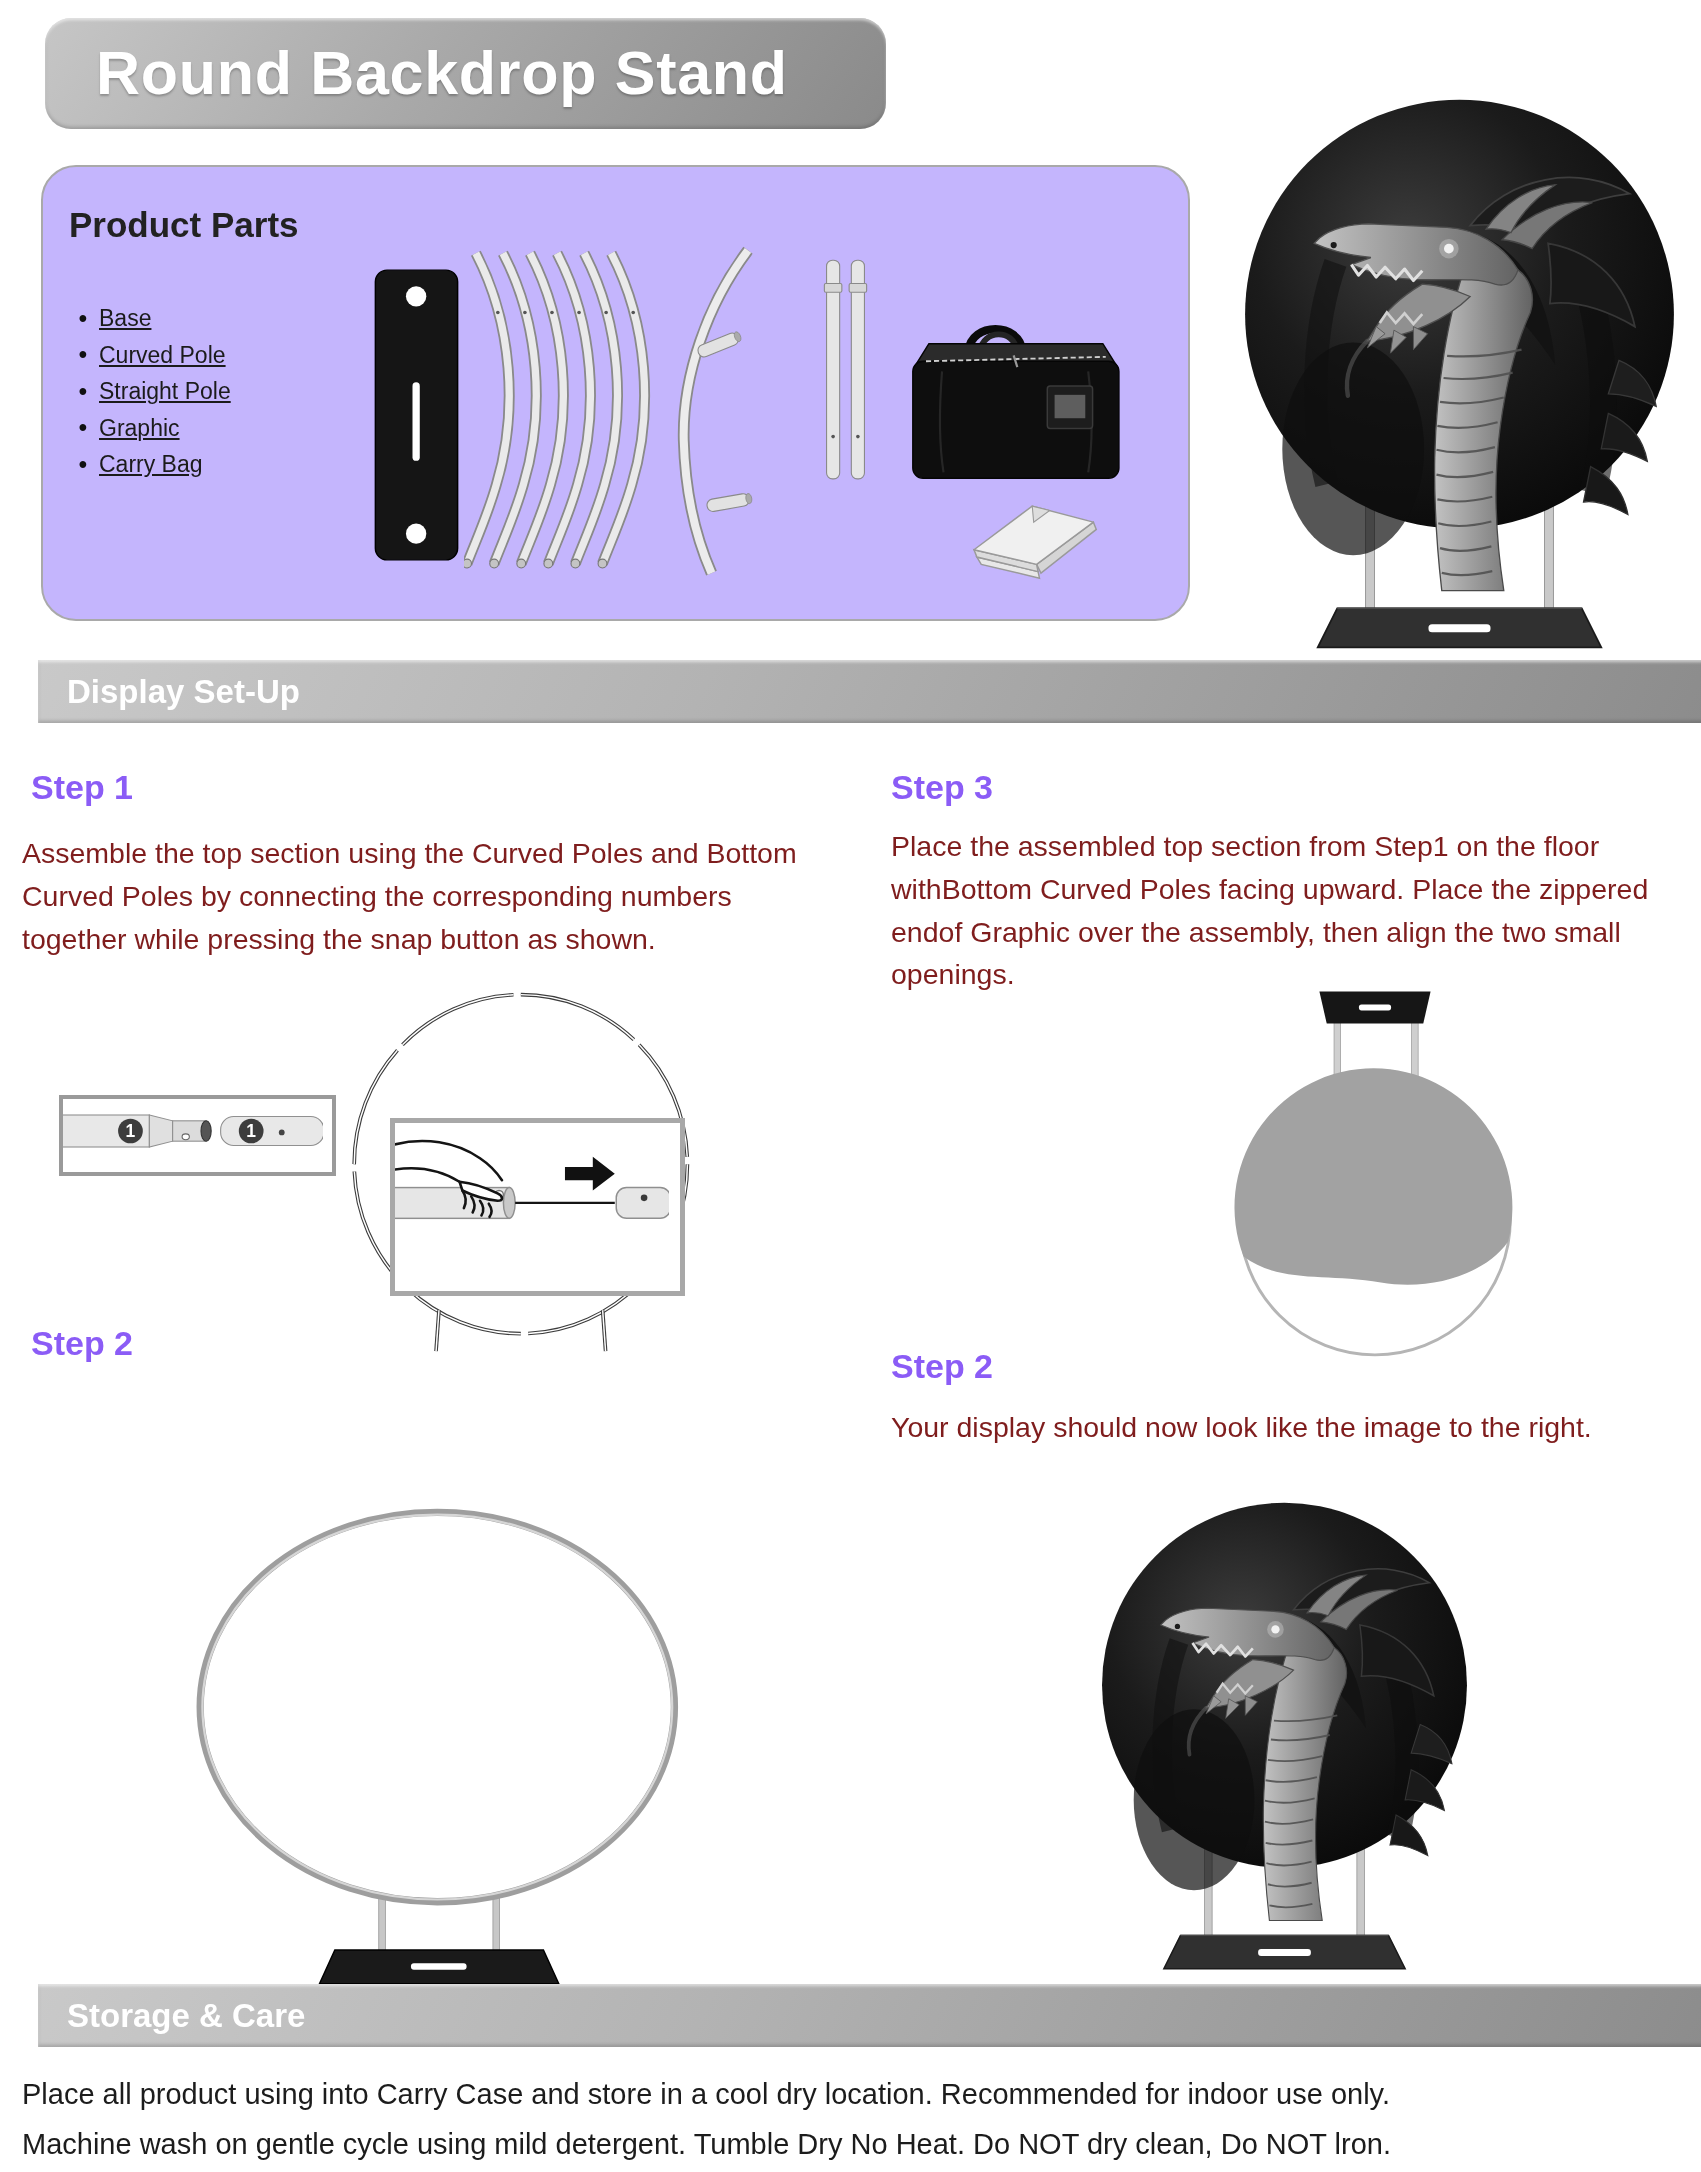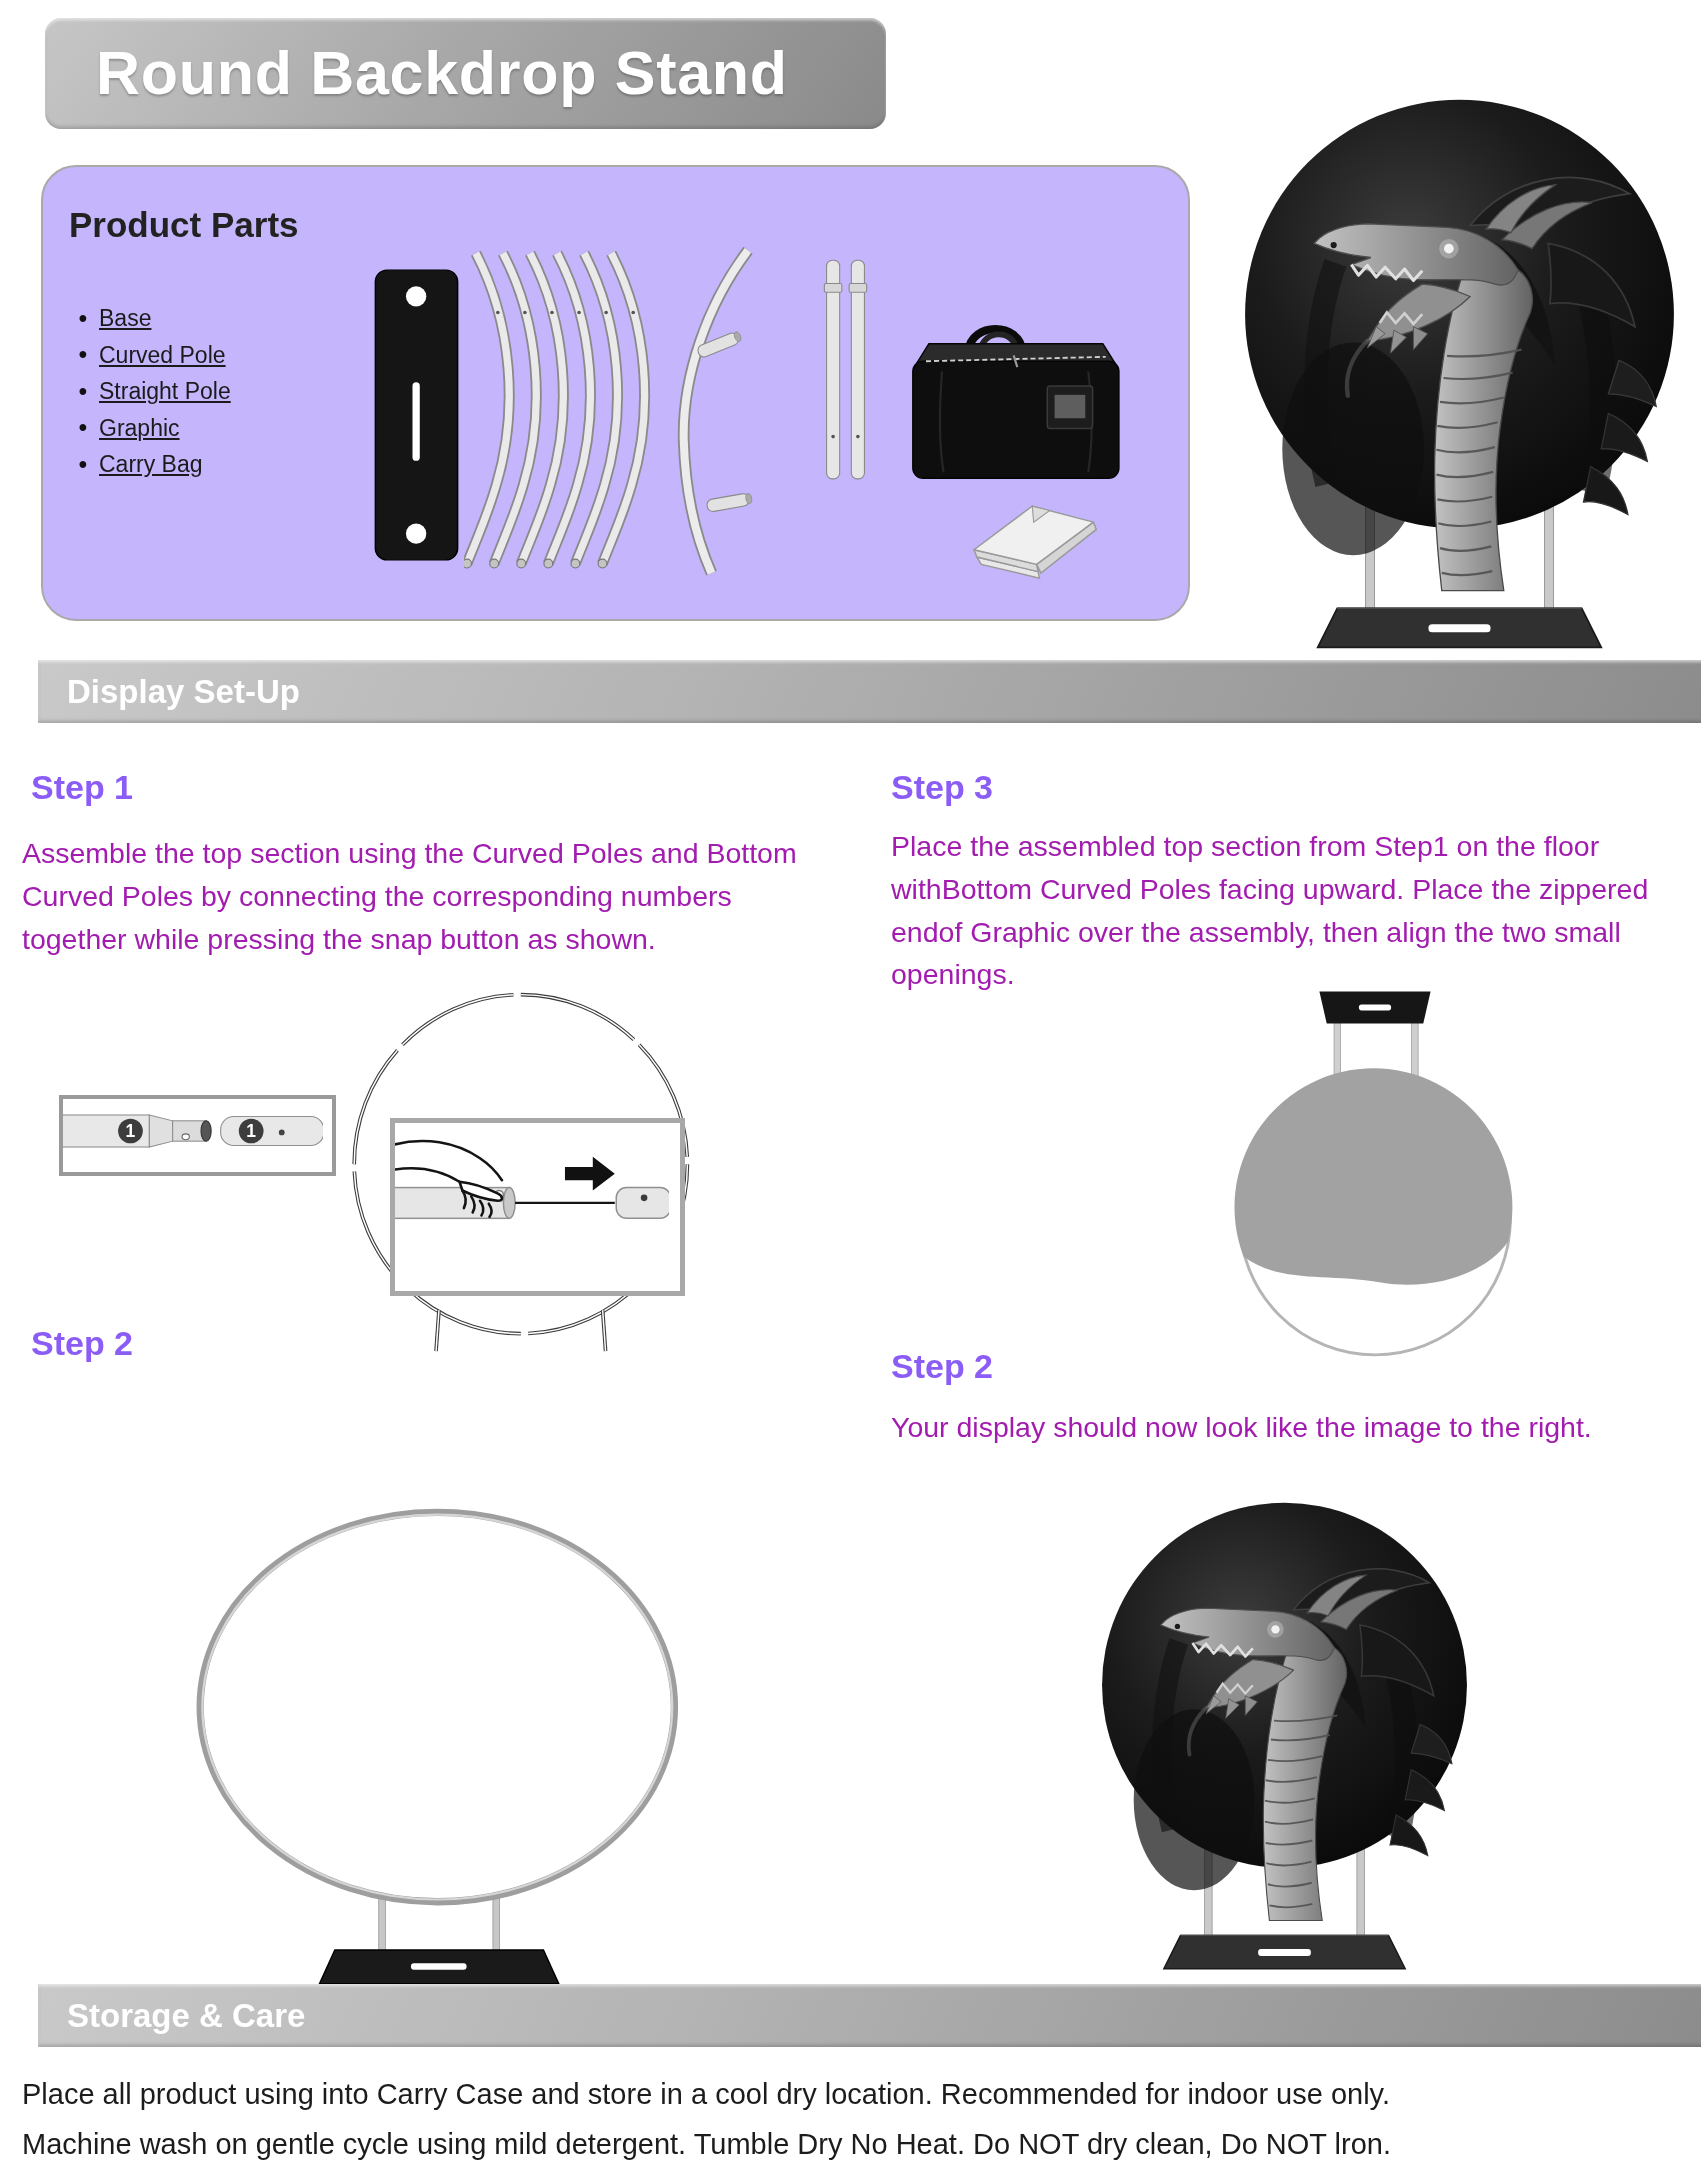--- a/index.html
+++ b/index.html
@@ -8,40 +8,40 @@
     font-family:"Liberation Sans", sans-serif;color:#1b1b1b;overflow:hidden;
   }
   .abs{position:absolute;}
   
   .banner{
     background:linear-gradient(115deg,#c9c9c9 0%,#b3b3b3 40%,#8c8c8c 100%);
     box-shadow:inset 0 2.2px 2.9px rgba(255,255,255,.55), inset 0 -2.2px 3.7px rgba(0,0,0,.18);
     color:#fff;font-weight:bold;display:flex;align-items:center;
   }
   #title-banner{
-    left:45px;top:17.6px;width:790px;height:111px;border-radius:16px;
+    left:45px;top:17.6px;width:790px;height:111px;border-radius:26px;
     font-size:61px;padding-left:51px;letter-spacing:0.7px;
     background:linear-gradient(125deg,#c6c6c6 0%,#a9a9a9 45%,#8a8a8a 100%);
     text-shadow:0 1.5px 2.2px rgba(0,0,0,.25);
   }
   .section-banner{left:38px;width:1637px;height:63px;font-size:33px;padding-left:29px;}
   #setup-banner{top:660px;}
   #storage-banner{top:1984px;}
   
   #parts-panel{
     left:41px;top:165px;width:1145px;height:452px;
     border:2.9px solid #a9a9a9;border-radius:35px;background:#c4b5fd;
   }
   #parts-heading{position:absolute;left:26px;top:38px;font-size:35px;font-weight:bold;color:#222;}
   #parts-list{position:absolute;left:31px;top:138px;margin:0;padding:0;list-style:none;text-decoration:underline;}
   #parts-list li{font-size:23px;color:#1b1b1b;margin-bottom:9.5px;padding-left:25px;position:relative;}
   #parts-list li::before{content:"•";position:absolute;left:4.4px;top:-1.5px;font-size:25px;color:#111;}
   
   .step-head{font-size:34px;font-weight:bold;color:#8b5cf6;}
-  .step-body{font-size:28.5px;line-height:1.5;color:#a21caf;}
+  .step-body{font-size:28.5px;line-height:1.5;color:#7f1d1d;}
   .storage-line{font-size:29px;color:#1c1c1c;margin:0 0 10.2px 0;line-height:1.38;}
   
   .detail-box{background:#fff;}
   #join-box{left:59px;top:1095px;width:269px;height:73px;border:4.4px solid #9a9a9a;}
   #hand-box{left:390px;top:1118px;width:285px;height:168px;border:5.9px solid #a8a8a8;z-index:5;}
   svg{display:block;}
   .sym-hide{position:absolute;width:0;height:0;overflow:hidden;}
 </style>
 </head>
 <body>

